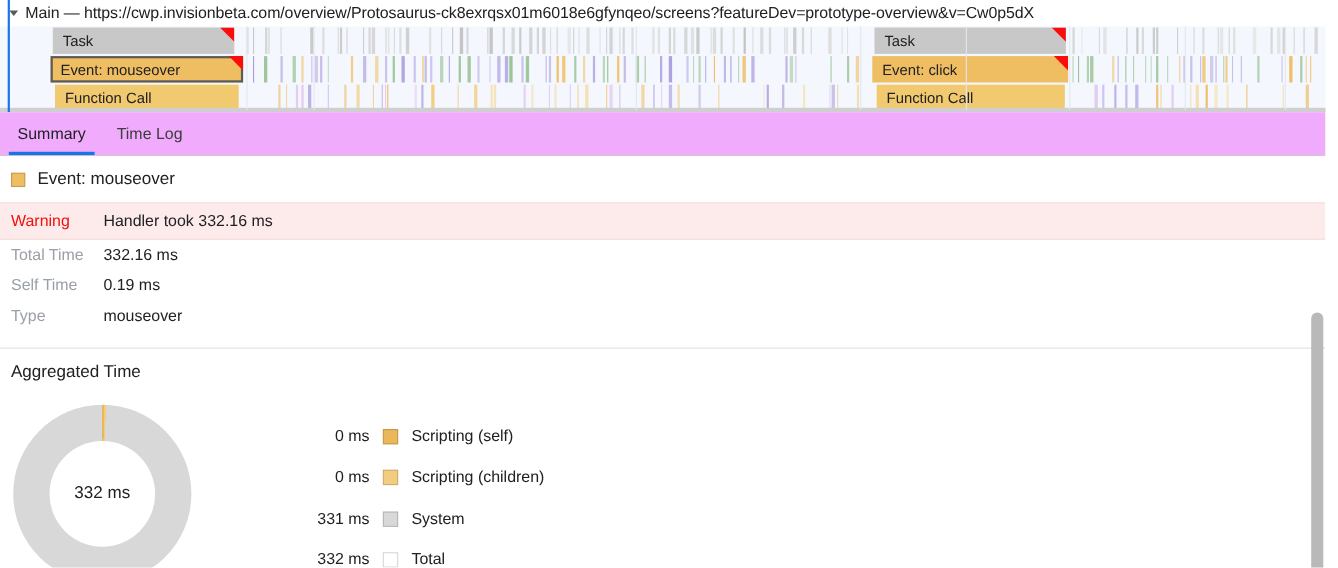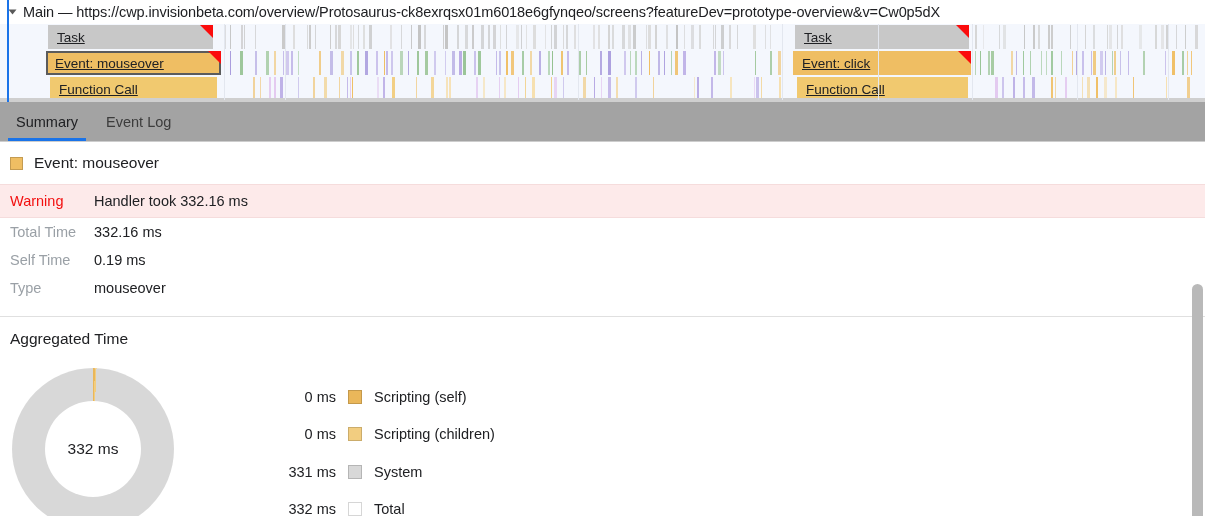--- a/index.html
+++ b/index.html
@@ -63,21 +63,20 @@
   .row.r2 { top: 52px; }
 
   .bar {
     position: absolute; top: 1px; height: 24px;
     font-size: 13.5px;
     color: #202124;
     display: flex; align-items: center;
     padding-left: 9px;
     white-space: nowrap;
     overflow: hidden;
-    text-decoration: underline;
   }
   .bar.task     { background: #c8c8c8; }
   .bar.script   { background: #efbe63; }
   .bar.scriptlt { background: #f1c96f; }
   .bar.selected {
     outline: 2px solid #5b5b5b;
     outline-offset: -2px;
     z-index: 4;
   }
   .warn-corner {
@@ -91,21 +90,21 @@
   }
   .flame-bottom {
     position: absolute; left: 0; right: 0; bottom: 0;
     height: 4px; background: #cfcfcf;
   }
 
   
   .tabbar {
     position: relative;
     height: 40px;
-    background: #a3a3a3;
+    background: #f0abfc;
     border-bottom: 1px solid #cdcdcd;
     display: flex; align-items: stretch;
     padding-left: 2px;
   }
   .tab {
     display: flex; align-items: center;
     padding: 0 14px;
     font-size: 14.5px;
     color: #3c3c3c;
     position: relative;
@@ -512,21 +511,21 @@
       <div class="divider-v" style="left: 578px;"></div>
       <div class="divider-v" style="left: 782px;"></div>
       <div class="divider-v" style="left: 878px;"></div>
       <div class="divider-v" style="left: 972px;"></div>
       <div class="divider-v" style="left: 1077px;"></div>
       <div class="divider-v" style="left: 1168px;"></div>
     </div>
 
   <div class="tabbar" id="tabbar">
       <div class="tab active">Summary</div>
-      <div class="tab">Event Log</div>
+      <div class="tab">Time Log</div>
     </div>
 
   <div class="summary">
 
     <div class="evt-title">
       <span class="swatch" id="evt-swatch" style="background: rgb(239, 190, 99);"></span>
       <span>Event: mouseover</span>
     </div>
 
     <div class="warnrow">

